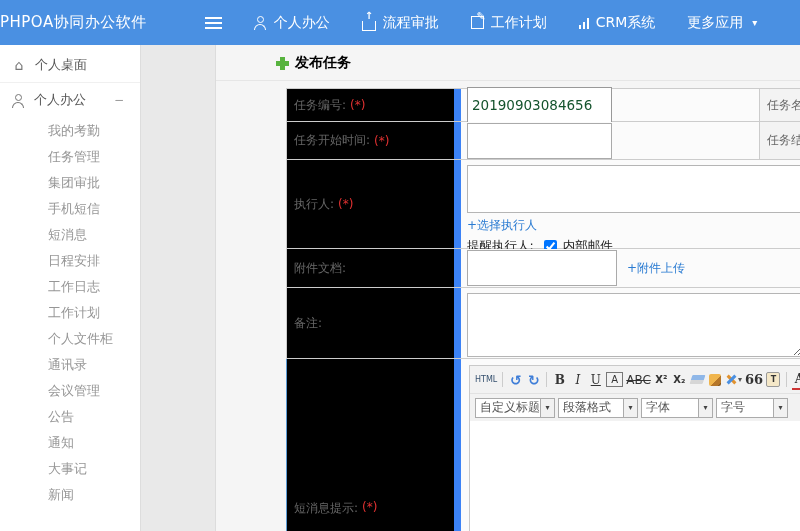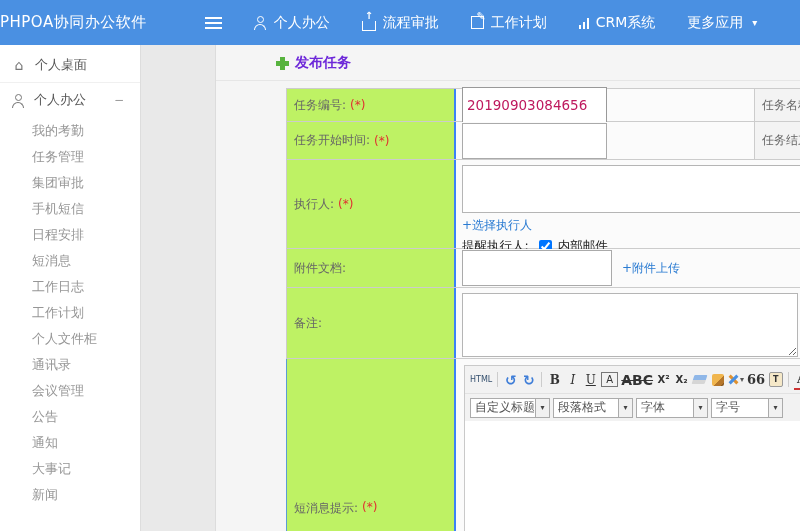--- a/index.html
+++ b/index.html
@@ -27,44 +27,44 @@
   .i-caret{font-size:10px;margin-left:2px}
 
   
   .sidebar{position:absolute;left:0;top:45px;width:140px;bottom:0;background:#fff;border-right:1px solid #ddd;overflow:hidden}
   .side-top{display:flex;align-items:center;gap:9px;height:28px;padding-left:12px;color:#555;cursor:pointer}
   .side-top .glyph{color:#777;font-size:14px;width:14px;text-align:center}
   .side-top .i-user{color:#777}
   .side-top .toggle{margin-left:auto;margin-right:16px;color:#999;font-size:12px}
   .side-div{border-top:1px solid #f0f0f0;margin:3px 0}
   .subnav{padding-top:4px}
-  .sub-item{height:26px;line-height:26px;padding-left:32px;color:#969696;font-size:13px;cursor:pointer;display:flex}
+  .sub-item{height:26px;line-height:26px;padding-left:48px;color:#969696;font-size:13px;cursor:pointer;display:flex}
   .sub-item .toggle{margin-left:auto;margin-right:16px;color:#999;font-size:12px}
 
   
   .main{position:absolute;left:141px;top:45px;right:0;bottom:0;background:#e9e9e9}
   .card{position:absolute;left:74px;top:0;right:-110px;bottom:0;background:#f5f5f5;border-left:1px solid #dcdcdc}
   .form-head{position:absolute;left:60px;top:9px;display:flex;align-items:center;gap:6px}
   .i-plus{width:13px;height:13px;
     background:linear-gradient(#57b33e,#57b33e) center/13px 5px no-repeat,
                linear-gradient(#57b33e,#57b33e) center/5px 13px no-repeat}
-  .form-title{font-size:14px;font-weight:bold;color:#6d28d9}
+  .form-title{font-size:14px;font-weight:bold;color:#000000}
   .head-div{position:absolute;left:0;right:0;top:35px;border-top:1px solid #e6e6e6}
 
   
   .ftable{position:absolute;left:70px;top:43px;width:640px;border:1px solid #ccc;border-bottom:none;background:#fbfbfb}
   .frow{display:flex;border-bottom:1px solid #ccc}
-  .c1{width:160px;min-width:160px;background:#bef264;border-right:2px solid #3b82f6;
+  .c1{width:160px;min-width:160px;background:#000000;border-right:7px solid #3b82f6;
     display:flex;align-items:center;padding-left:7px;font-size:12px;color:#666}
   .c2{width:292px;min-width:292px;display:flex;align-items:center;padding-left:6px;background:#fbfbfb}
   .c3{flex:1;border-left:1px solid #ccc;background:#f3f3f3;display:flex;align-items:center;padding-left:7px;font-size:12px;color:#666}
   .cfull{flex:1;padding-left:6px;background:#fbfbfb}
   .req{color:#e03131;font-style:normal;margin-left:4px;font-size:12px}
   .inp{height:20px;border:1px solid #999;background:#fff;font:13.5px "DejaVu Sans","Liberation Sans",sans-serif;
-    color:#be185d;padding:7px 4px;width:135px;box-sizing:content-box}
+    color:#14532d;padding:7px 4px;width:135px;box-sizing:content-box}
   .inp.lite{border-color:#aaa}
   .ta{border:1px solid #b5b5b5;background:#fff;resize:both;display:block;
     font:13px "DejaVu Sans","Liberation Sans",sans-serif}
   .link{color:#2a7bd2;font-size:12px;text-decoration:none;cursor:pointer}
   .r-exec .ta{width:344px;height:42px;margin-top:5px}
   .r-exec .link{display:inline-block;margin-top:4px}
   .remind{margin-top:4px;display:flex;align-items:center;gap:4px;font-size:12.5px;color:#222}
   .remind b{font-weight:normal}
   .remind input{margin:0 2px 0 6px}
   .r-att .inp{width:140px}
@@ -79,21 +79,21 @@
   .tbtn{min-width:15px;height:18px;display:inline-flex;align-items:center;justify-content:center;
     font-size:12px;color:#333;cursor:pointer}
   .sep{width:1px;height:15px;background:#ccc;margin:0 2px}
   .b-html{font-size:8px;font-weight:normal;color:#35506e;letter-spacing:0}
   .b-undo,.b-redo{color:#3f7ed8;font-size:14px;font-weight:bold}
   .b-undo:after{content:"↺"}.b-redo:after{content:"↻"}
   .b-bold{font-weight:bold;font-family:"DejaVu Serif","Liberation Serif",serif}
   .b-italic{font-style:italic;font-family:"DejaVu Serif","Liberation Serif",serif}
   .b-under{text-decoration:underline;font-family:"DejaVu Serif","Liberation Serif",serif}
   .b-abox{border:1px solid #777;font-size:10px;width:14px;height:13px}
-  .b-strike{font-size:14px;text-decoration:line-through;font-weight:bold}
+  .b-strike{font-size:12px;text-decoration:line-through;font-weight:normal}
   .b-supsub{font-size:10px;font-weight:bold}
   .i-eraser{width:13px;height:9px;transform:skewX(-18deg);border-radius:1px;
     background:linear-gradient(#8fb7e8 0 55%,#d6d6d6 55% 100%)}
   .i-broom{width:12px;height:12px;border-radius:2px;
     background:linear-gradient(135deg,#f0b54d 0 55%,#b5762a 55% 85%,#8a5a20 85%)}
   .i-magic{position:relative;width:11px;height:11px}
   .i-magic:before{content:"";position:absolute;left:0;right:0;top:4px;height:3px;background:#e0922f;transform:rotate(45deg)}
   .i-magic:after{content:"";position:absolute;left:0;right:0;top:4px;height:3px;background:#4a90e2;transform:rotate(-45deg)}
   .mini-caret{font-size:8px;color:#555;margin-left:1px}
   .b-quote{font-family:"DejaVu Serif","Liberation Serif",serif;font-weight:bold;font-size:13px}
@@ -158,24 +158,24 @@
       <div class="sub-item">
           <span>任务管理</span>
         </div>
       <div class="sub-item">
           <span>集团审批</span>
         </div>
       <div class="sub-item">
           <span>手机短信</span>
         </div>
       <div class="sub-item">
+          <span>短消息</span>
+        </div>
+      <div class="sub-item">
           <span>日程安排</span>
-        </div>
-      <div class="sub-item">
-          <span>短消息</span>
         </div>
       <div class="sub-item">
           <span>工作日志</span>
         </div>
       <div class="sub-item">
           <span>工作计划</span>
         </div>
       <div class="sub-item">
           <span>个人文件柜</span>
         </div>

